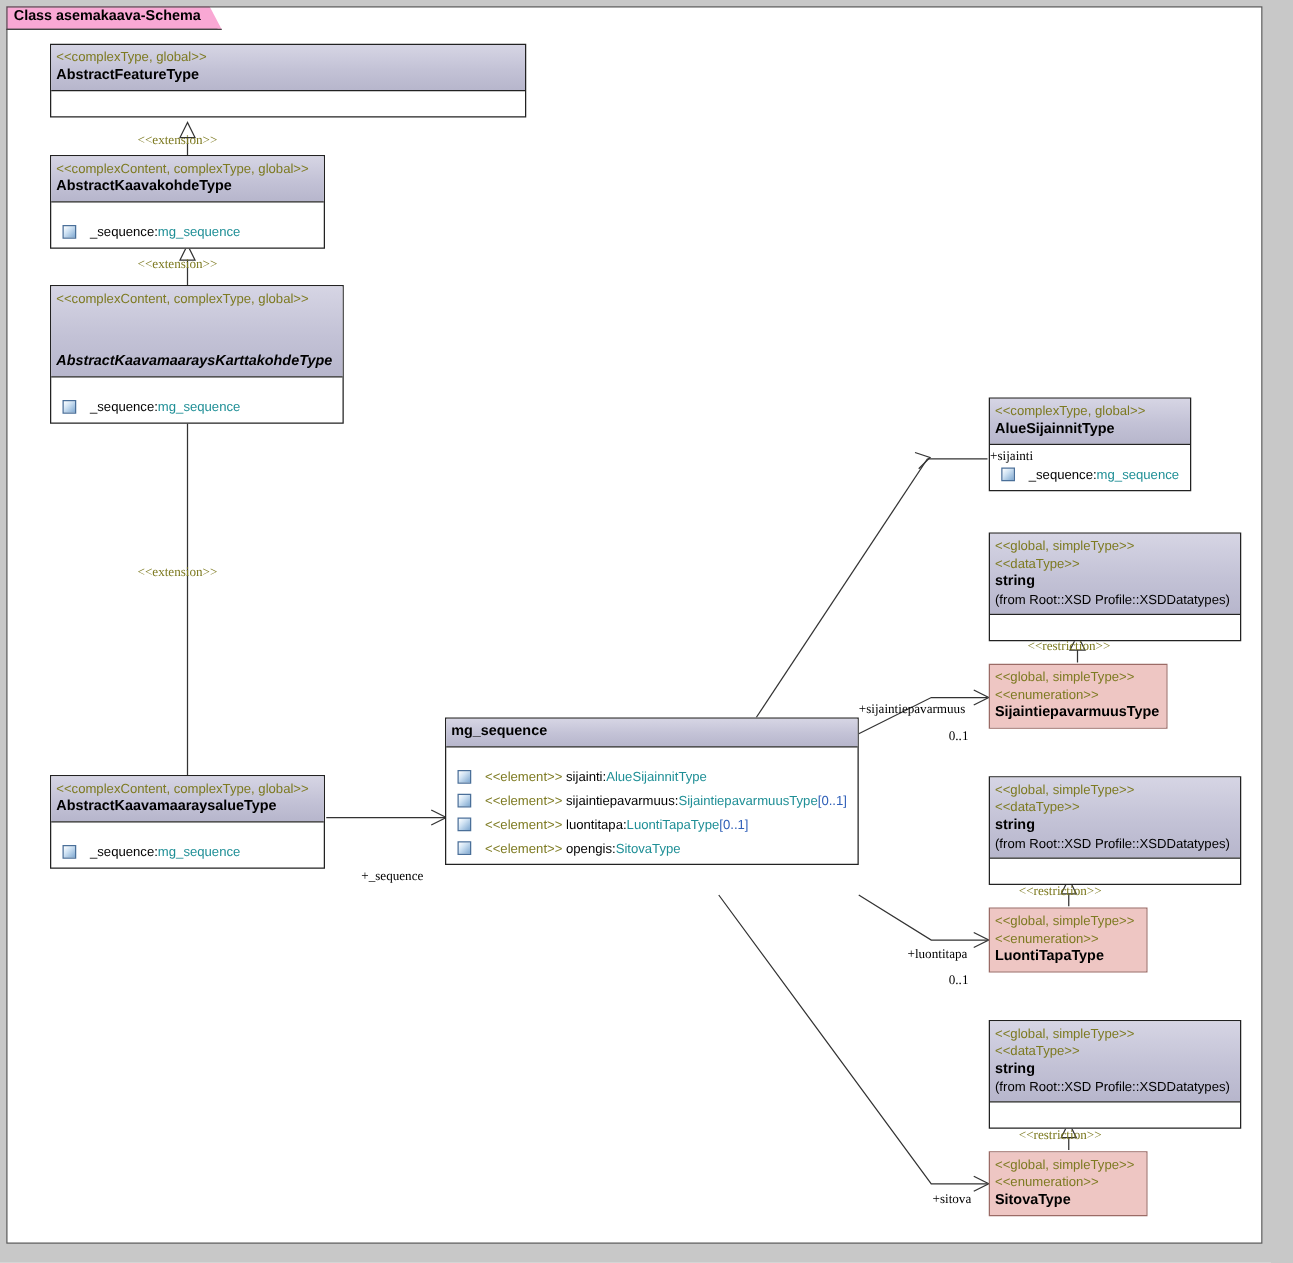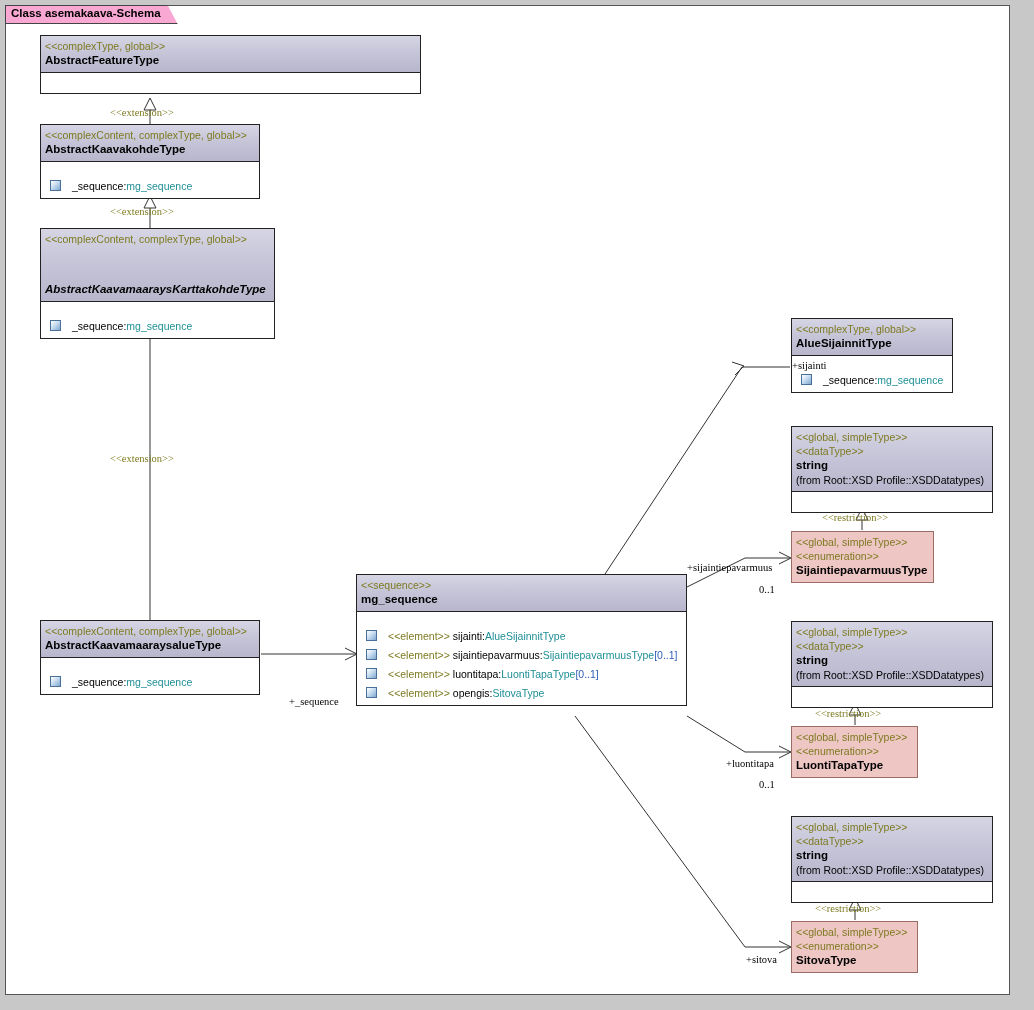--- a/index.html
+++ b/index.html
@@ -140,21 +140,20 @@
       <div class="attr">
         <span class="ico"></span>
         <span class="at-name">_sequence:</span>
           <span class="at-type">mg_sequence</span>
       </div>
     </div>
   </div>
 
   <div class="cls" style="left:356px;top:574px;width:331px;">
     <div class="hdr">
-      <div class="stereo">&lt;&lt;sequence&gt;&gt;</div>
       <div class="cname">mg_sequence</div>
     </div>
     <div class="compart">
       <div class="attr">
         <span class="ico"></span>
         <span class="at-stereo">&lt;&lt;element&gt;&gt;</span>&nbsp;<span class="at-name">sijainti:</span><span class="at-type">AlueSijainnitType</span><span class="at-mult"></span>
       </div>
       <div class="attr">
         <span class="ico"></span>
         <span class="at-stereo">&lt;&lt;element&gt;&gt;</span>&nbsp;<span class="at-name">sijaintiepavarmuus:</span><span class="at-type">SijaintiepavarmuusType</span><span class="at-mult">[0..1]</span>

